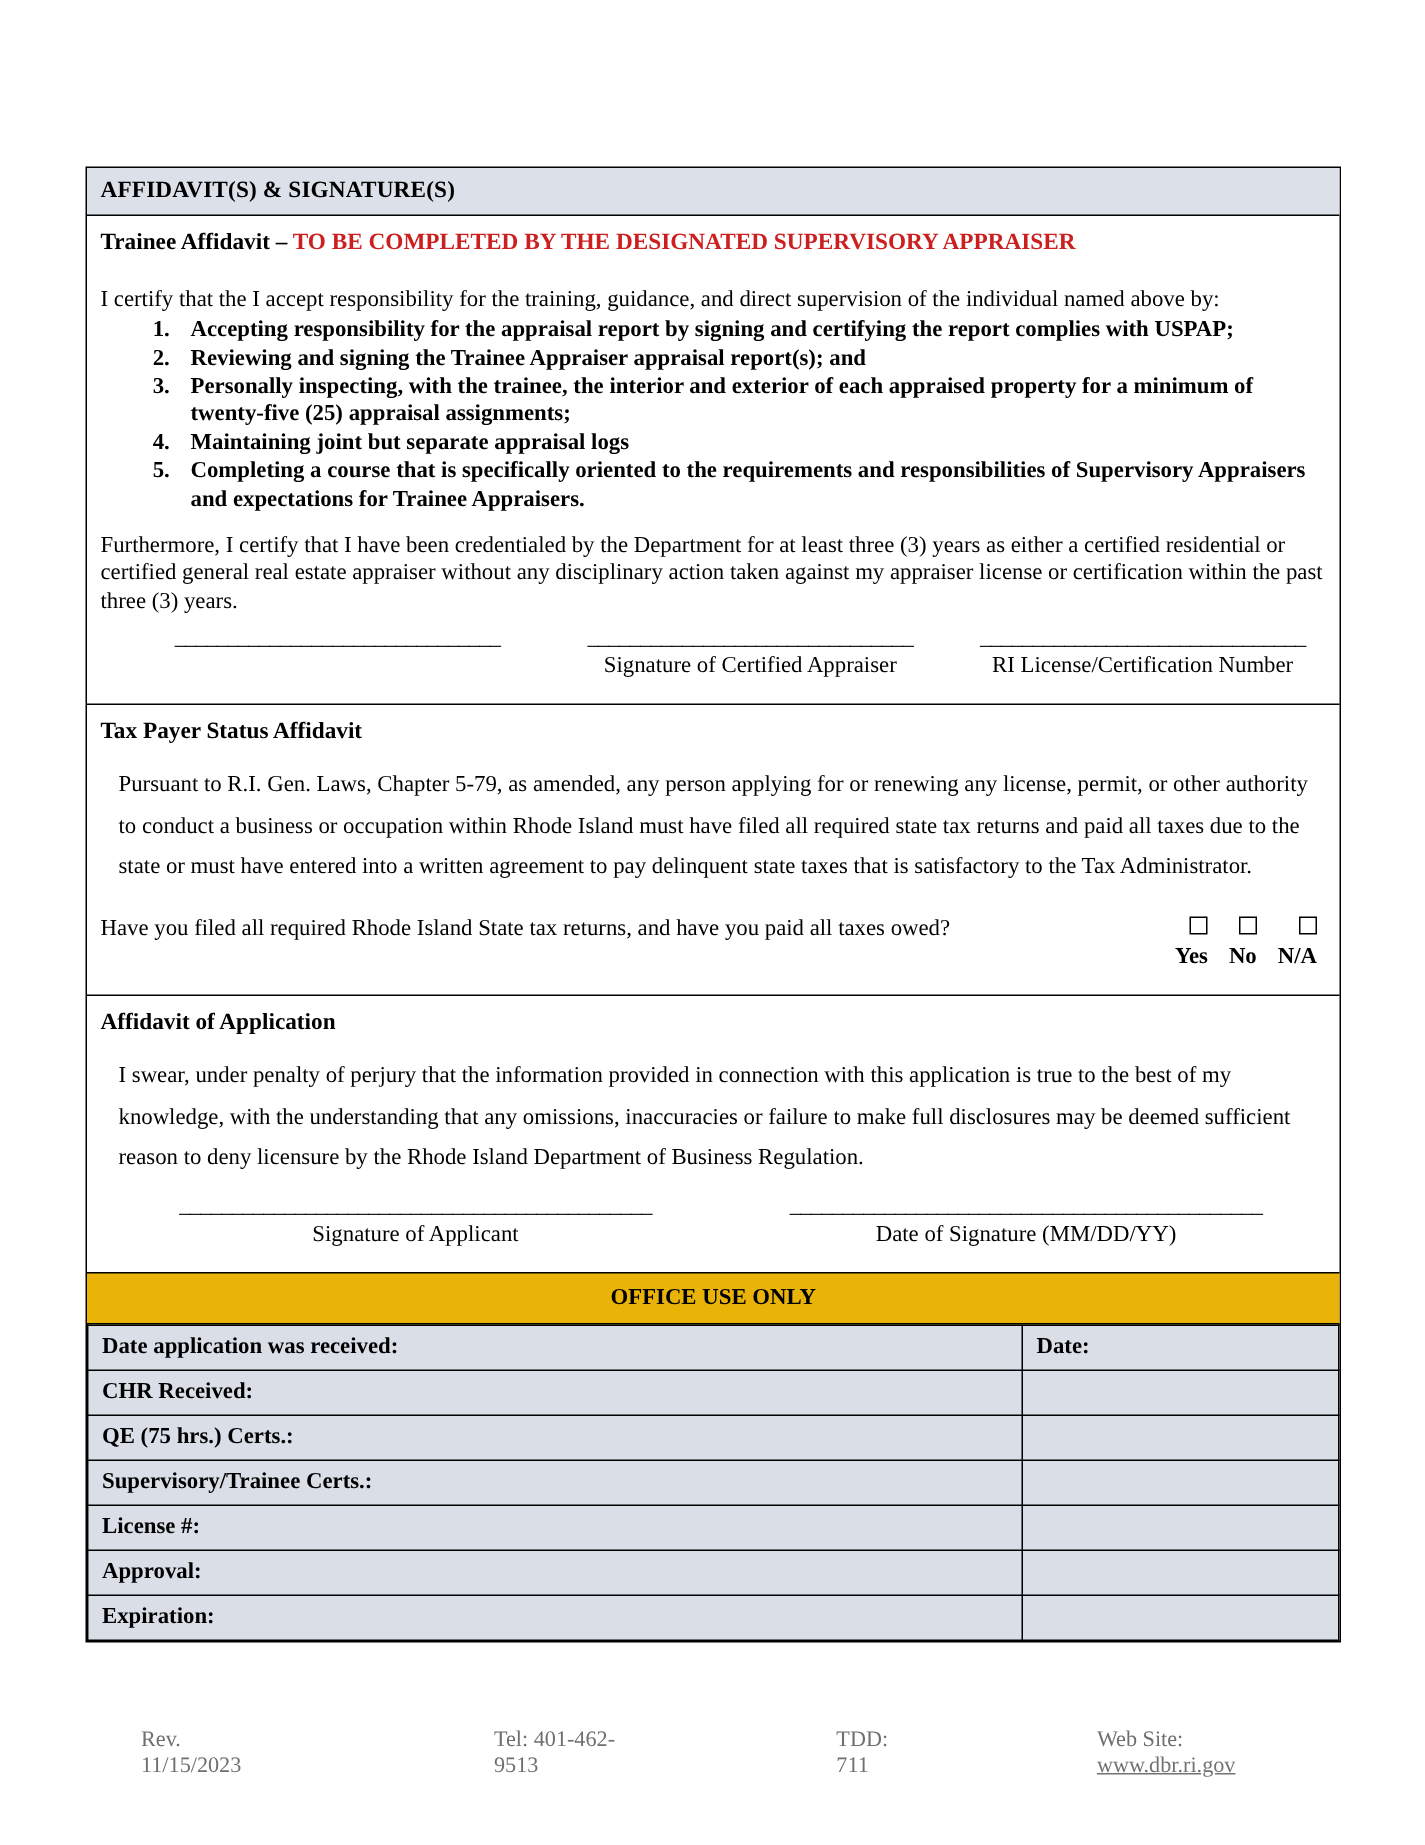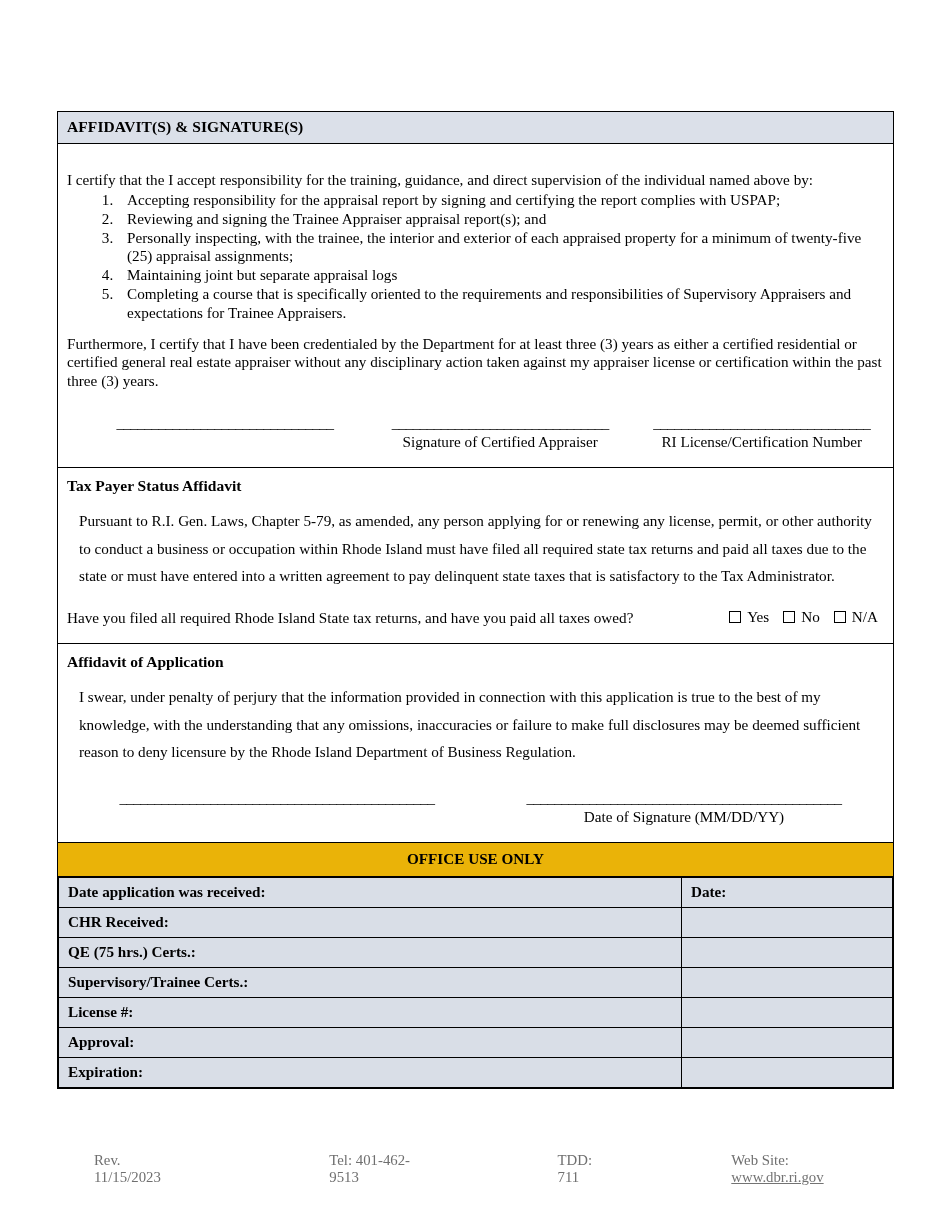--- a/index.html
+++ b/index.html
@@ -71,30 +71,31 @@
   }
   .gap-lg { height: 18px; }
   .gap-md { height: 12px; }
   .gap-sm { height: 6px; }
 
   ol.numlist {
     margin: 1px 0 0 0;
     padding-left: 50px;
     font-size: 15.2px;
     line-height: 1.22;
+    font-weight: bold;
   }
   ol.numlist li {
     padding-left: 10px;
     margin: 0 0 0.5px 0;
   }
 
   
   .sigrow {
     display: flex;
-    margin-top: 26px;
+    margin-top: 8px;
   }
   .sigcell { text-align: center; }
   .sigline {
     font-size: 15px;
     letter-spacing: -0.5px;
     line-height: 0.9;
     white-space: nowrap;
     overflow: hidden;
   }
   .siglabel {
@@ -121,24 +122,25 @@
   .q-text { flex: 0 0 auto; }
   .q-opts {
     margin-left: auto;
     display: flex;
     align-items: baseline;
     gap: 14px;
     padding-right: 6px;
   }
   .opt {
     display: inline-flex;
-    align-items: center;
+    align-items: flex-end;
     gap: 6px;
-    font-weight: normal;
-    font-size: 15.2px;
+    font-weight: bold;
+    font-size: 15.2px;
+    flex-direction: column;
   }
   .cb {
     display: inline-block;
     width: 10px;
     height: 10px;
     border: 1.4px solid #000;
     background: #fff;
     position: relative;
     top: 0px;
   }
@@ -193,20 +195,23 @@
 <body>
 
 <div class="page">
 
   <div class="form-frame">
 
     <div class="banner">AFFIDAVIT(S) &amp; SIGNATURE(S)</div>
 
     <div class="section">
 
+      <div class="sec-title">
+        <span>Trainee Affidavit – </span><span class="red">TO BE COMPLETED BY THE DESIGNATED SUPERVISORY APPRAISER</span>
+      </div>
 
       <div class="gap-lg"></div>
 
       <p class="body">I certify that the I accept responsibility for the training, guidance, and direct supervision of the individual named above by:</p>
 
       <ol class="numlist">
         <li>Accepting responsibility for the appraisal report by signing and certifying the report complies with USPAP;</li>
         <li>Reviewing and signing the Trainee Appraiser appraisal report(s); and</li>
         <li>Personally inspecting, with the trainee, the interior and exterior of each appraised property for a minimum of twenty-five (25) appraisal assignments;</li>
         <li>Maintaining joint but separate appraisal logs</li>
@@ -265,20 +270,21 @@
 
     <div class="section">
 
       <div class="sec-title">Affidavit of Application</div>
 
       <p class="spaced">I swear, under penalty of perjury that the information provided in connection with this application is true to the best of my knowledge, with the understanding that any omissions, inaccuracies or failure to make full disclosures may be deemed sufficient reason to deny licensure by the Rhode Island Department of Business Regulation.</p>
 
       <div class="sigrow">
         <div class="sigcell sig-d">
           <div class="sigline">_____________________________________________</div>
+          <div class="siglabel">Signature of Applicant</div>
         </div>
         <div class="sigcell sig-e">
           <div class="sigline">_____________________________________________</div>
           <div class="siglabel">Date of Signature (MM/DD/YY)</div>
         </div>
       </div>
 
       <div class="gap-sm"></div>
     </div>
 

